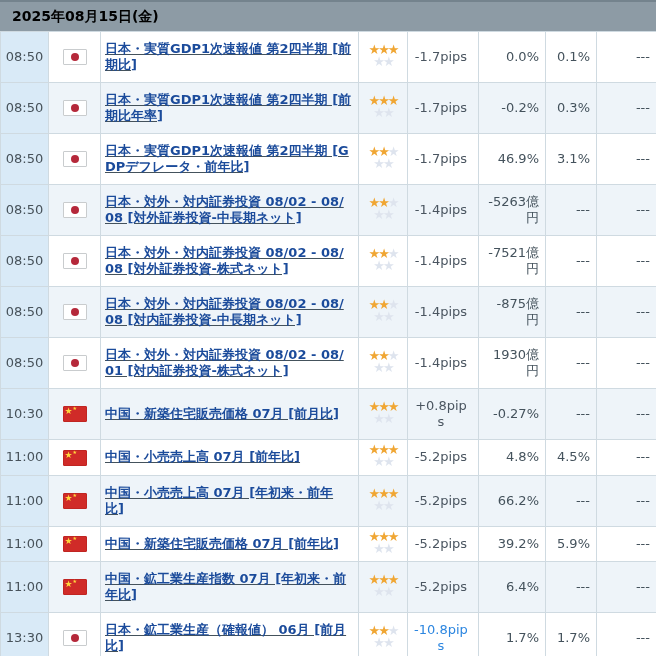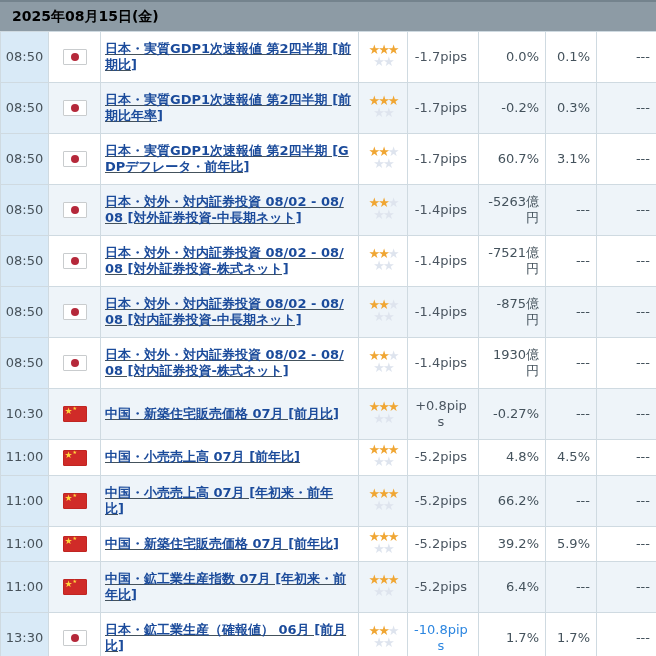--- a/index.html
+++ b/index.html
@@ -70,21 +70,21 @@
           <td class="num">-0.2%</td>
           <td class="num">0.3%</td>
           <td class="num">---</td>
         </tr>
         <tr>
           <td class="time">08:50</td>
           <td class="flag-cell"><span class="flag jp"><span class="circle"></span></span></td>
           <td class="event"><a class="event-link">日本・実質GDP1次速報値 第2四半期 [GDPデフレータ・前年比]</a></td>
           <td class="stars-cell"><span class="stars"><span class="srow"><span class="st on">★</span><span class="st on">★</span><span class="st">★</span></span><span class="srow"><span class="st">★</span><span class="st">★</span></span></span></td>
           <td class="pips"><span>-1.7pips</span></td>
-          <td class="num">60.7%</td>
+          <td class="num">46.9%</td>
           <td class="num">3.1%</td>
           <td class="num">---</td>
         </tr>
         <tr class="zebra">
           <td class="time">08:50</td>
           <td class="flag-cell"><span class="flag jp"><span class="circle"></span></span></td>
           <td class="event"><a class="event-link">日本・対外・対内証券投資 08/02 - 08/08 [対外証券投資-中長期ネット]</a></td>
           <td class="stars-cell"><span class="stars"><span class="srow"><span class="st on">★</span><span class="st on">★</span><span class="st">★</span></span><span class="srow"><span class="st">★</span><span class="st">★</span></span></span></td>
           <td class="pips"><span>-1.4pips</span></td>
           <td class="num">-5263億円</td>
@@ -107,21 +107,21 @@
           <td class="event"><a class="event-link">日本・対外・対内証券投資 08/02 - 08/08 [対内証券投資-中長期ネット]</a></td>
           <td class="stars-cell"><span class="stars"><span class="srow"><span class="st on">★</span><span class="st on">★</span><span class="st">★</span></span><span class="srow"><span class="st">★</span><span class="st">★</span></span></span></td>
           <td class="pips"><span>-1.4pips</span></td>
           <td class="num">-875億円</td>
           <td class="num">---</td>
           <td class="num">---</td>
         </tr>
         <tr>
           <td class="time">08:50</td>
           <td class="flag-cell"><span class="flag jp"><span class="circle"></span></span></td>
-          <td class="event"><a class="event-link">日本・対外・対内証券投資 08/02 - 08/08 [対内証券投資-株式ネット]</a></td>
+          <td class="event"><a class="event-link">日本・対外・対内証券投資 08/02 - 08/01 [対内証券投資-株式ネット]</a></td>
           <td class="stars-cell"><span class="stars"><span class="srow"><span class="st on">★</span><span class="st on">★</span><span class="st">★</span></span><span class="srow"><span class="st">★</span><span class="st">★</span></span></span></td>
           <td class="pips"><span>-1.4pips</span></td>
           <td class="num">1930億円</td>
           <td class="num">---</td>
           <td class="num">---</td>
         </tr>
         <tr class="zebra">
           <td class="time">10:30</td>
           <td class="flag-cell"><span class="flag cn"><span class="big-star">★</span><span class="small-star">★</span></span></td>
           <td class="event"><a class="event-link">中国・新築住宅販売価格 07月 [前月比]</a></td>

